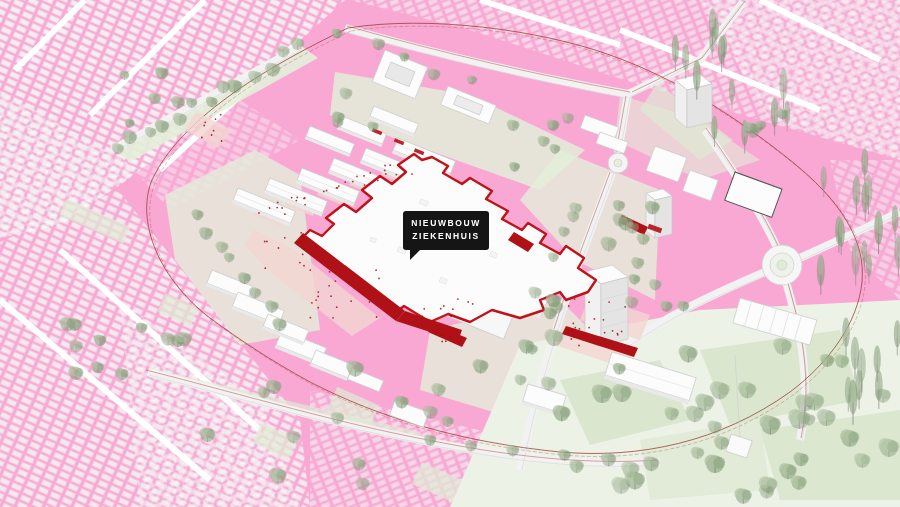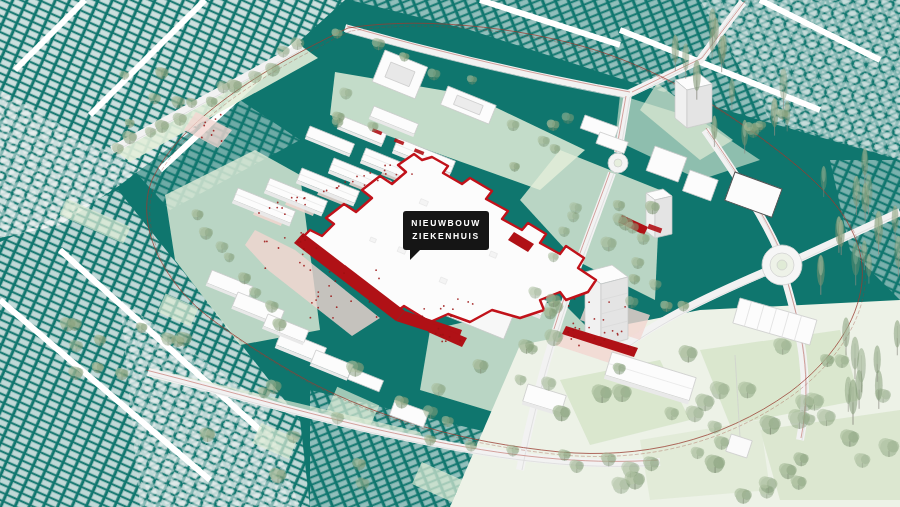--- a/index.html
+++ b/index.html
@@ -1,16 +1,16 @@
 <!DOCTYPE html>
 <html><head>
 <meta charset="utf-8">
 <style>
   html,body{margin:0;padding:0;background:#fff;}
-  .canvas{position:relative;width:900px;height:507px;background:#0f766e;overflow:hidden;
+  .canvas{position:relative;width:900px;height:507px;background:#f9a8d4;overflow:hidden;
           font-family:"Liberation Sans",sans-serif;}
   svg{position:absolute;left:0;top:0;}
   .callout{position:absolute;left:403px;top:211px;width:78px;background:#151515;color:#fff;
            text-align:center;padding:6px 4px 7px 4px;border-radius:3px;z-index:5;}
   .callout::after{content:"";position:absolute;left:7px;bottom:-10px;width:0;height:0;
            border-top:12px solid #151515;border-right:12px solid transparent;}
   .callout .ln{display:block;font-size:8.5px;font-weight:bold;letter-spacing:1.6px;line-height:1.55;}
 </style>
 </head>
 <body>

